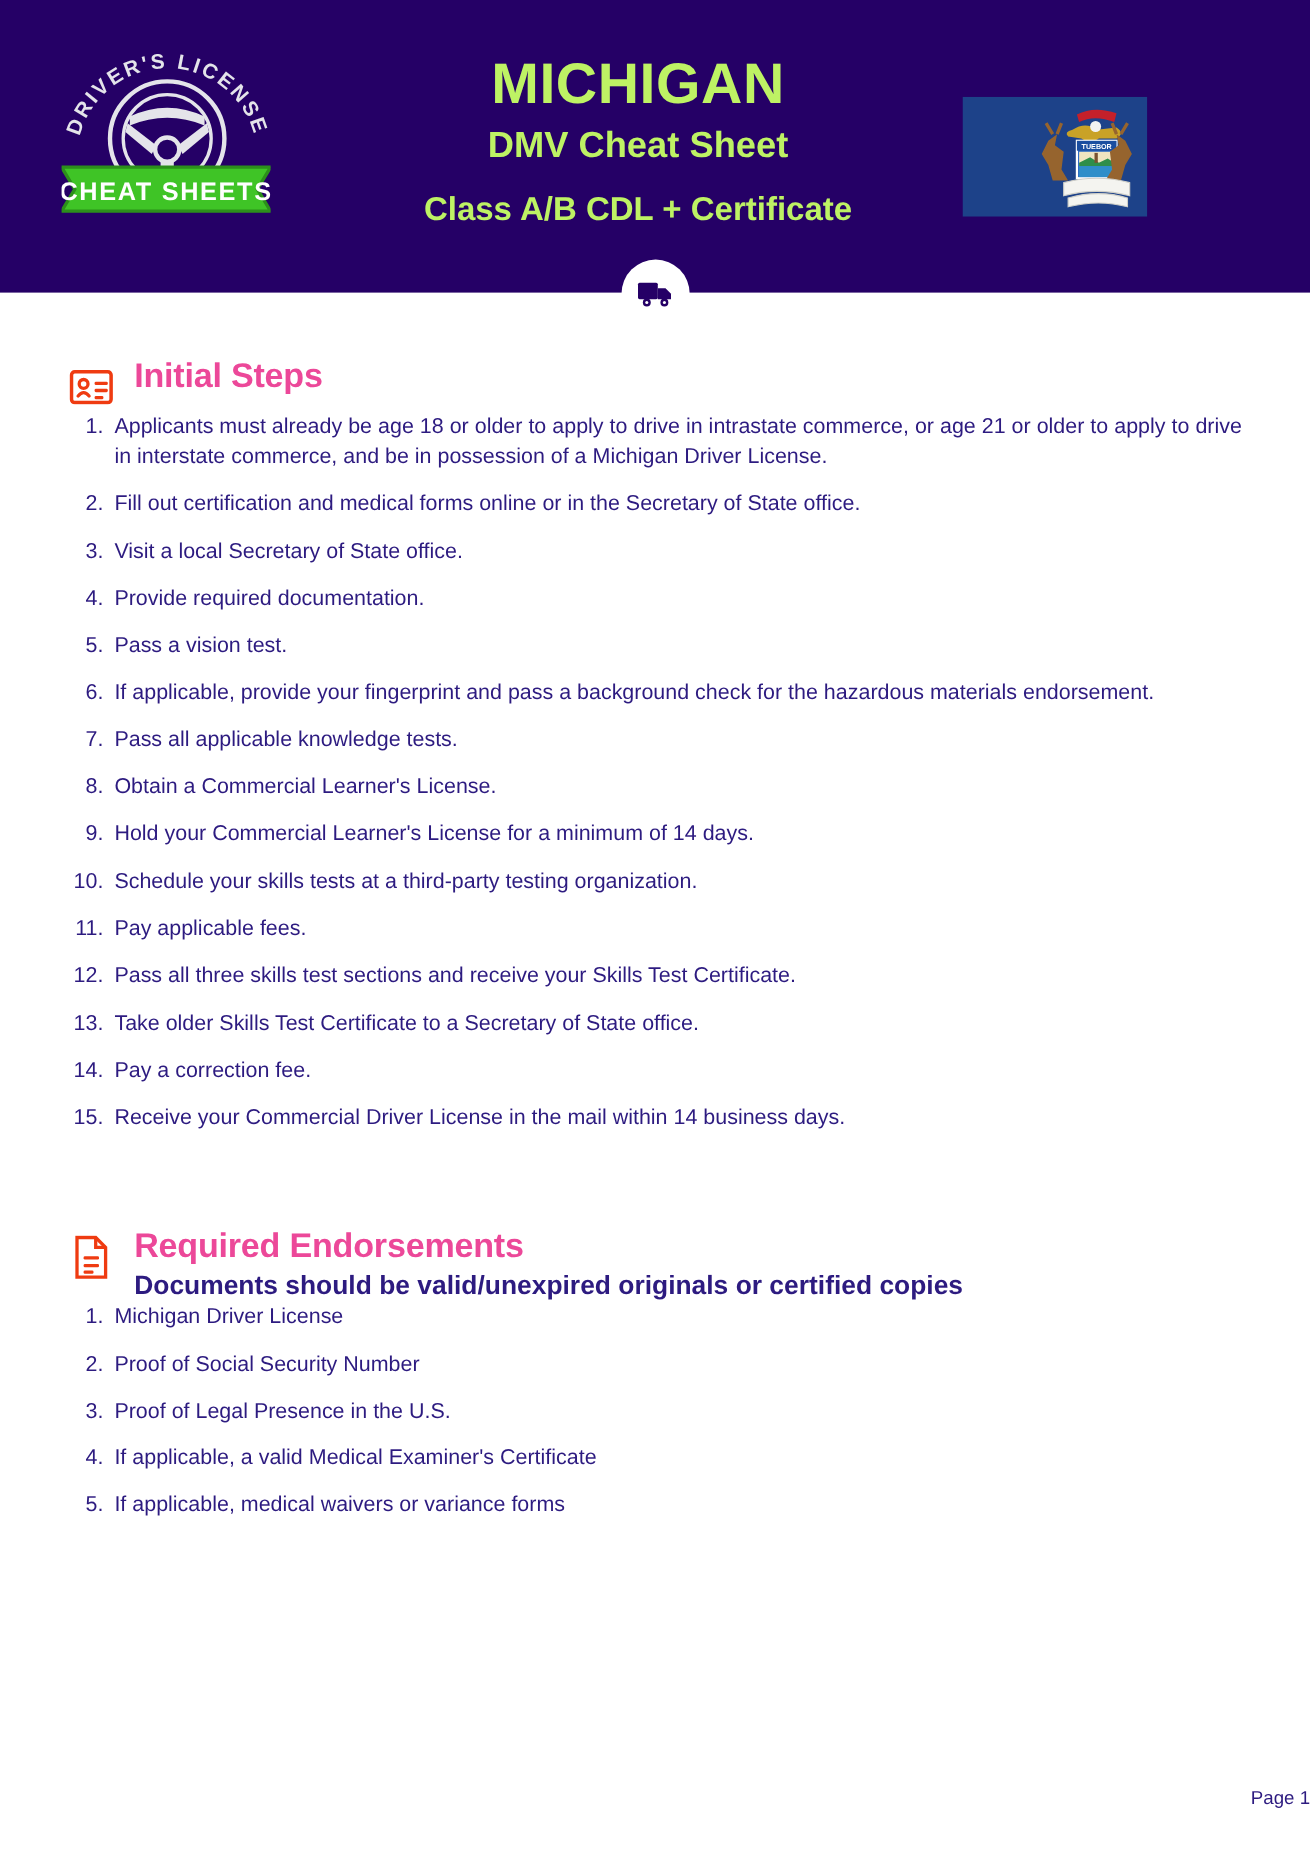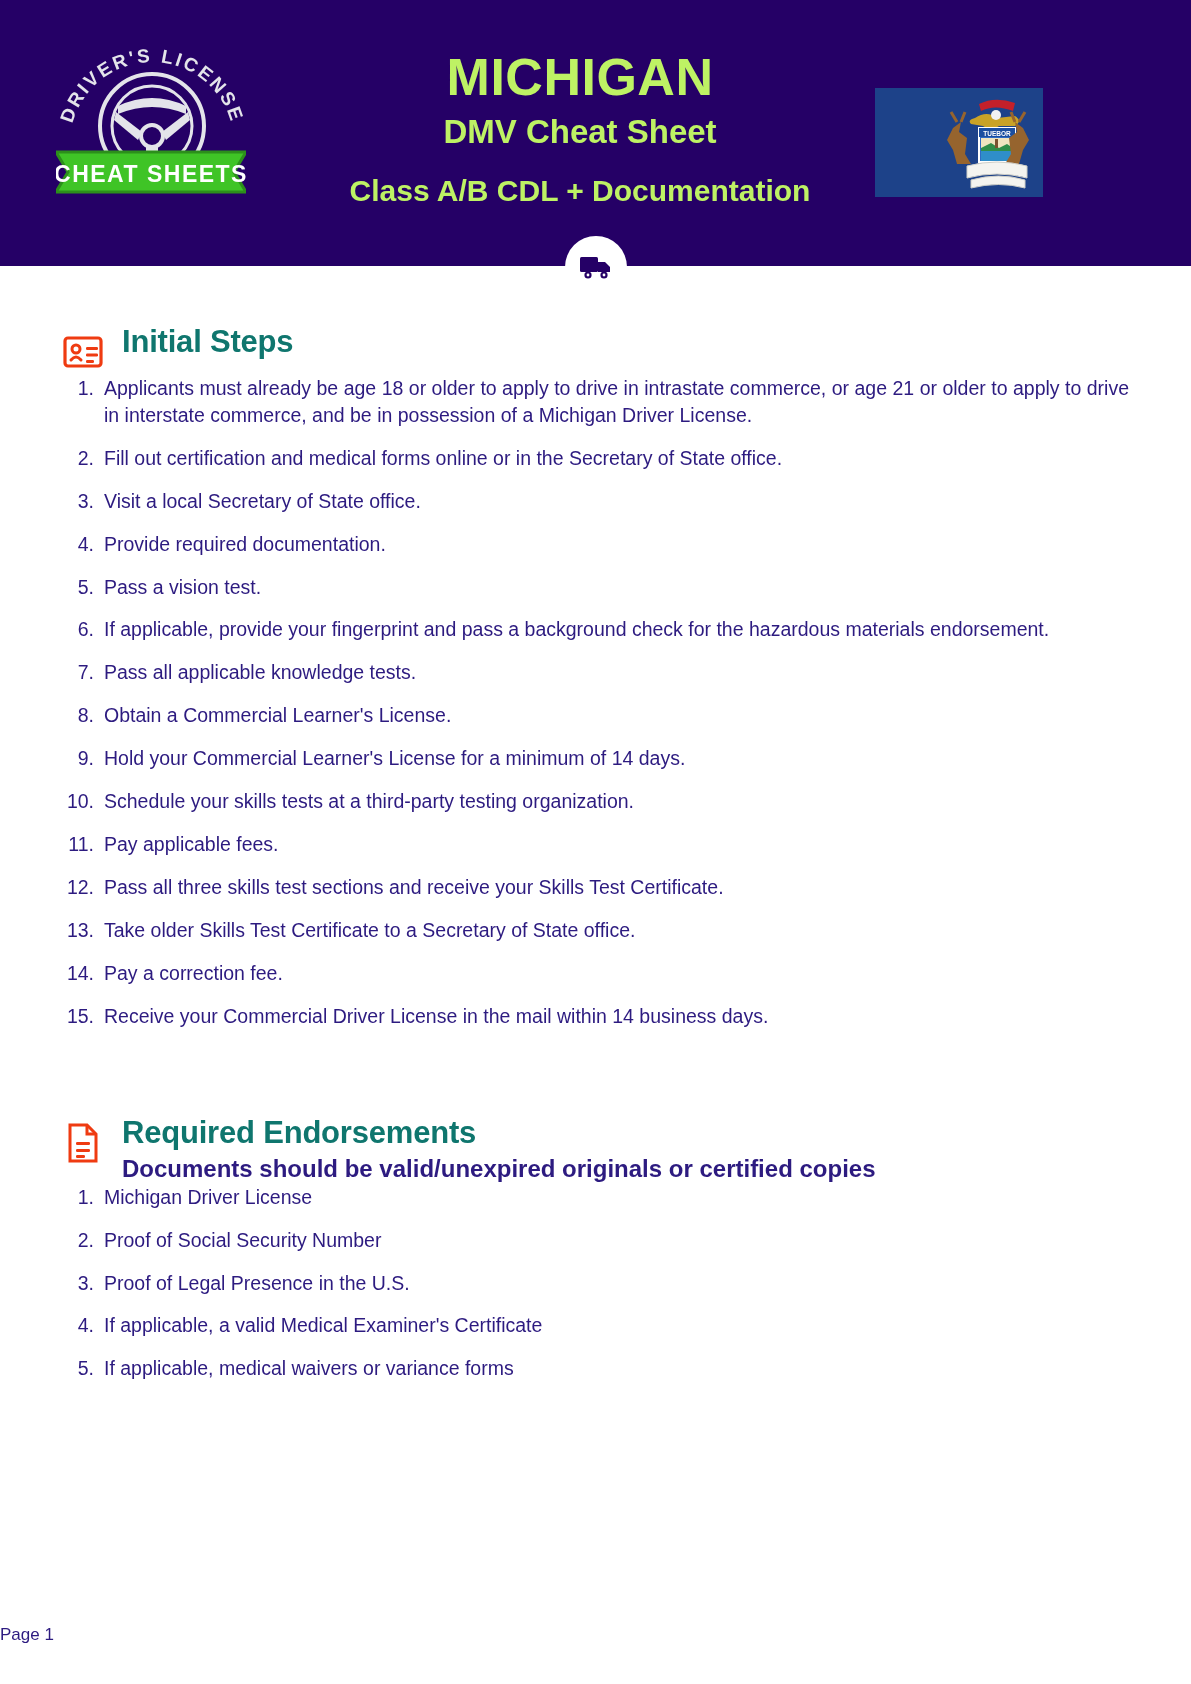--- a/index.html
+++ b/index.html
@@ -113,21 +113,21 @@
     height: 46px;
     display: flex;
     align-items: center;
     justify-content: center;
     margin-top: 6px;
   }
   .section-titles { flex: 1 1 auto; }
   .section-title {
     font-size: 31px;
     font-weight: bold;
-    color: #0f766e;
+    color: #ec4899;
     line-height: 1.2;
     letter-spacing: -0.2px;
   }
   .section-subtitle {
     font-size: 24px;
     color: #2d1b80;
     line-height: 1.25;
     margin-top: 3px;
     font-weight: bold;
   }
@@ -172,21 +172,21 @@
     padding-left: 20px;
   }
   .docs-list li { margin-bottom: 17px; }
 
   
   .footer {
     position: absolute;
     left: 0;
     bottom: 36px;
     width: 100%;
-    text-align: left;
+    text-align: right;
     color: #2d1b80;
     font-size: 17px;
     line-height: 1.55;
   }
 </style>
 </head>
 <body>
 
 <div class="page">
 
@@ -214,21 +214,21 @@
 
         <svg width="190" height="52" viewBox="0 0 190 52" style="position:absolute;left:4px;top:118px;">
           <polygon points="0,6 190,6 178,26 190,46 0,46 12,26" fill="#3fc426" stroke="#2c8f1b" stroke-width="3"></polygon>
           <text x="95" y="36" text-anchor="middle" font-family="Liberation Sans, sans-serif" font-size="23" font-weight="bold" fill="#ffffff" letter-spacing="1.5">CHEAT SHEETS</text>
         </svg>
       </div>
 
       <div class="title-block">
         <div class="title-state">MICHIGAN</div>
         <div class="title-sub">DMV Cheat Sheet</div>
-        <div class="title-class">Class A/B CDL + Documentation</div>
+        <div class="title-class">Class A/B CDL + Certificate</div>
       </div>
 
       <div class="flag-wrap">
         <svg width="168" height="109" viewBox="0 0 168 109">
           <rect x="0" y="0" width="168" height="109" fill="#1d4289"></rect>
 
           <path d="M104,16 Q120,8 140,15 L138,23 Q120,16 106,23 Z" fill="#c4202a"></path>
 
           <path d="M100,30 Q112,22 122,30 L140,28 Q148,33 140,38 L124,38 Q116,44 108,38 L96,36 Q92,32 100,30 Z" fill="#c9a227"></path>
           <circle cx="121" cy="27" r="5" fill="#f2f2f2"></circle>

